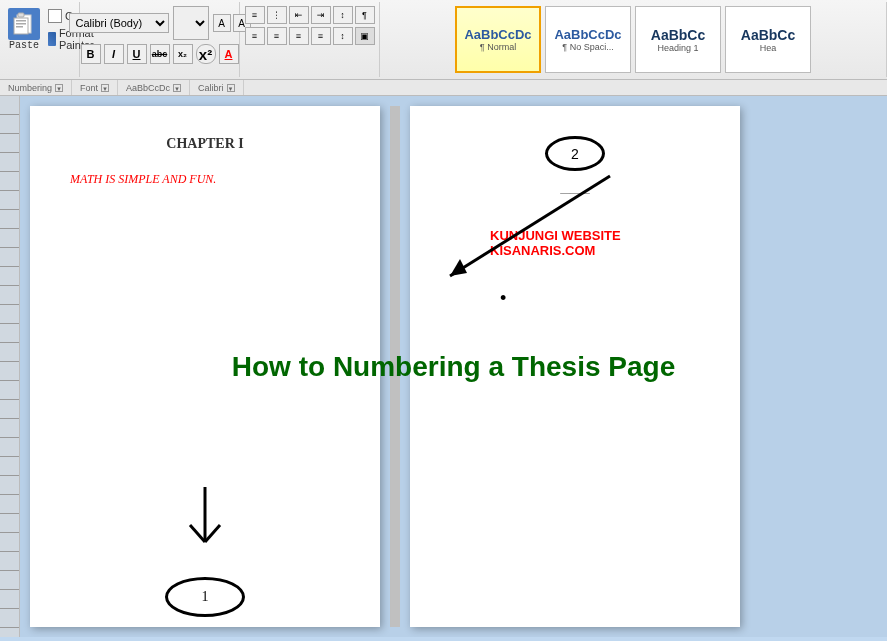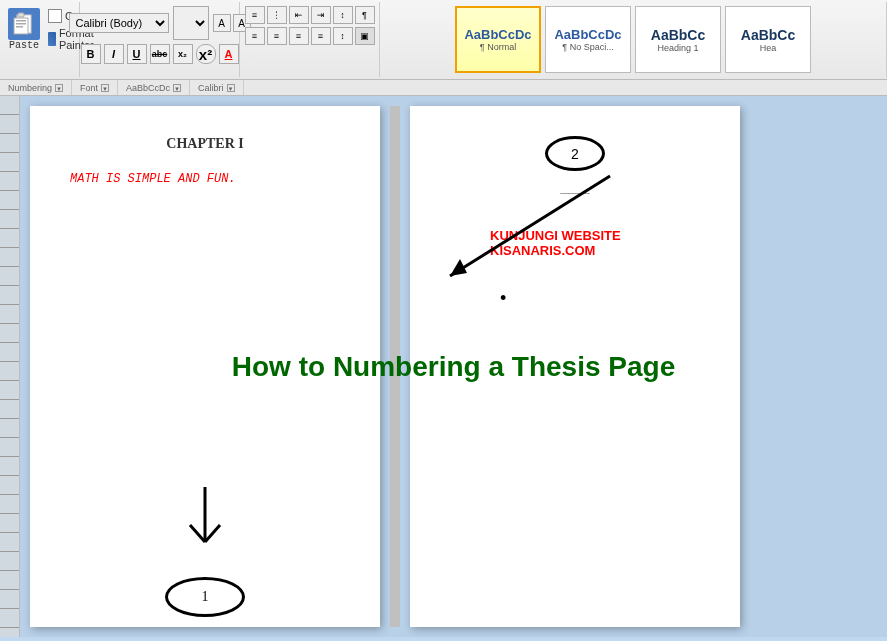--- a/index.html
+++ b/index.html
@@ -287,21 +287,21 @@
       color: #333;
       margin-bottom: 20px;
       font-family: Times New Roman, serif;
     }
 
     .chapter-subtitle {
       color: red;
       font-style: italic;
       font-size: 12px;
       margin-bottom: 30px;
-      font-family: Liberation Mono, monospace;
+      font-family: Liberation Serif, serif;
     }
 
     .page-number-bottom {
       position: absolute;
       bottom: 10px;
       left: 0;
       right: 0;
       display: flex;
       justify-content: center;
     }

